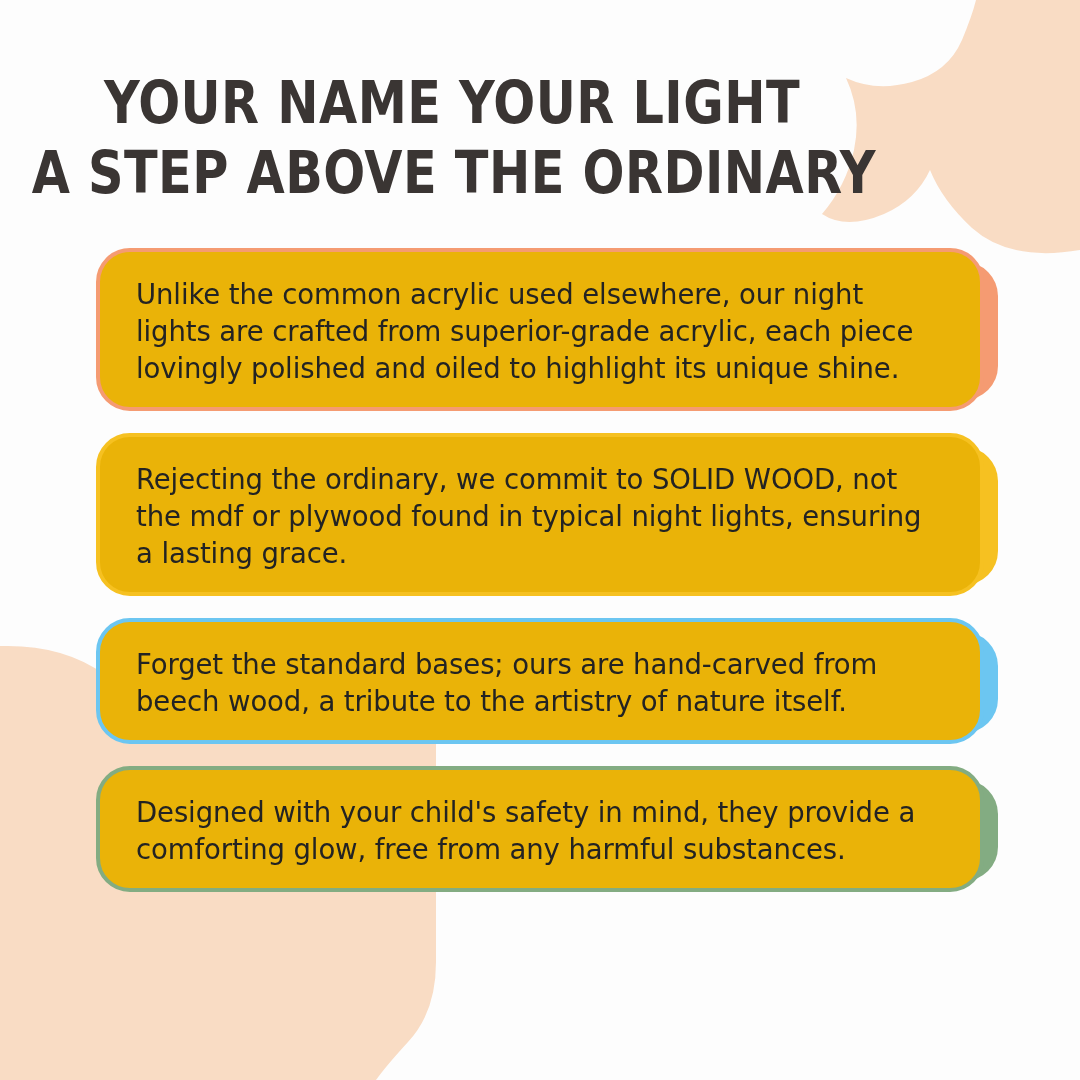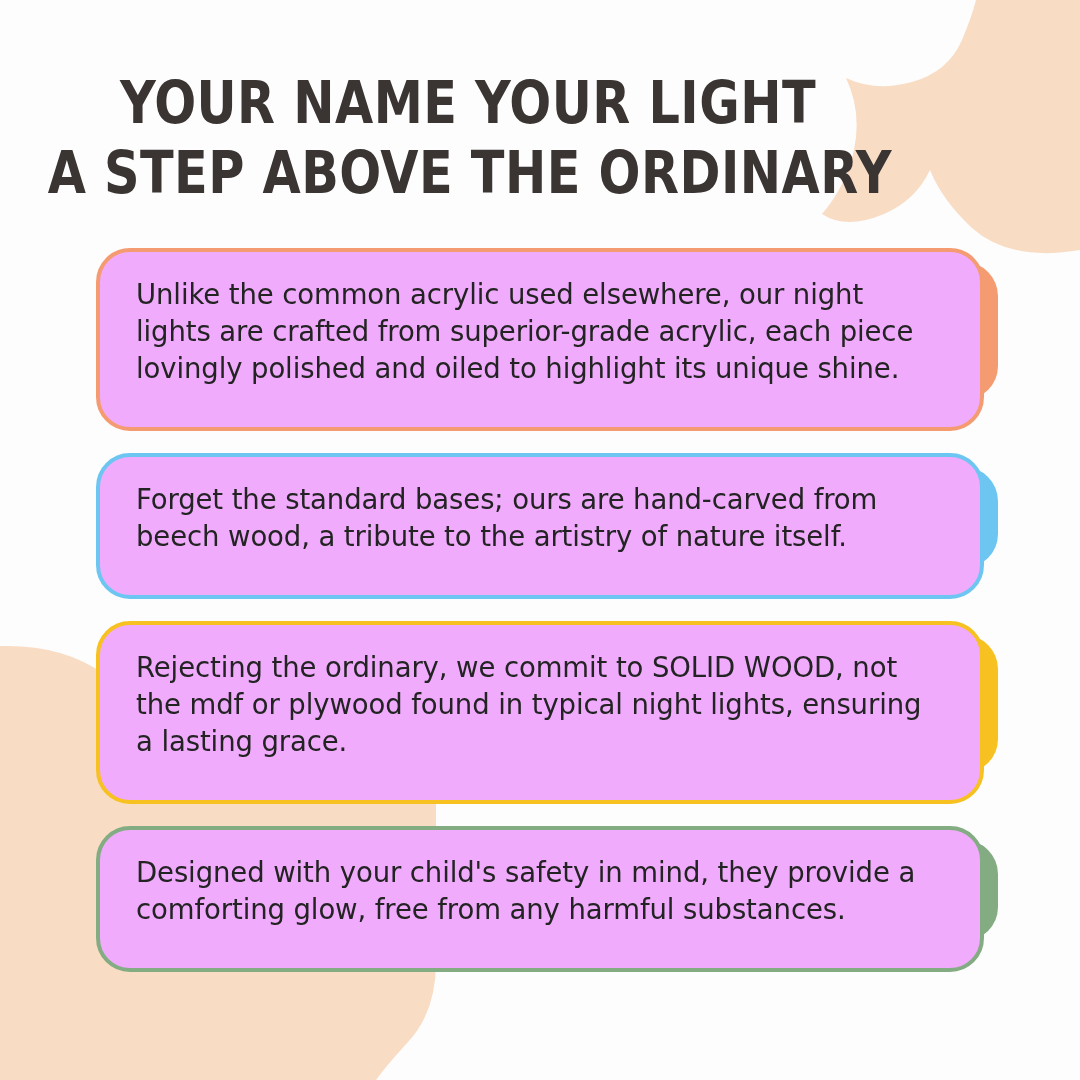--- a/index.html
+++ b/index.html
@@ -25,21 +25,21 @@
     position: absolute;
     inset: 0;
     width: 1080px;
     height: 1080px;
     pointer-events: none;
   }
 
   
   .headline {
     position: absolute;
-    left: 16px;
+    left: 0;
     top: 68px;
     width: 904px;
     text-align: center;
     z-index: 5;
   }
   .headline-line {
     display: block;
     color: #3A3533;
     font-family: "Liberation Sans Narrow", "DejaVu Sans Condensed", "Liberation Sans", sans-serif;
     font-weight: 700;
@@ -74,25 +74,25 @@
     height: 100%;
     border-radius: 34px;
     z-index: 1;
   }
 
   .card {
     position: relative;
     z-index: 2;
     box-sizing: border-box;
     width: 888px;
-    background: #f0abfc;
+    background: #eab308;
     border-style: solid;
     border-width: 4px;
     border-radius: 34px;
-    padding: 24px 34px 40px 36px;
+    padding: 24px 34px 20px 36px;
   }
 
   .card-text {
     margin: 0;
     color: #232323;
     font-family: "DejaVu Sans", "Liberation Sans", sans-serif;
     font-size: 27.5px;
     line-height: 37px;
     letter-spacing: -0.1px;
     font-weight: 400;
@@ -123,31 +123,31 @@
 
   <div class="cards">
 
     <div class="card-wrap h3">
       <div class="card-shadow" style="background: rgb(245, 155, 114);"></div>
       <div class="card" style="border-color: rgb(245, 155, 114);">
         <p class="card-text">Unlike the common acrylic used elsewhere, our night lights are crafted from superior-grade acrylic, each piece lovingly polished and oiled to highlight its unique shine.</p>
       </div>
     </div>
 
+    <div class="card-wrap h3">
+      <div class="card-shadow" style="background: rgb(246, 193, 33);"></div>
+      <div class="card" style="border-color: rgb(246, 193, 33);">
+        <p class="card-text">Rejecting the ordinary, we commit to SOLID WOOD, not the mdf or plywood found in typical night lights, ensuring a lasting grace.</p>
+      </div>
+    </div>
+
     <div class="card-wrap h2">
       <div class="card-shadow" style="background: rgb(108, 198, 241);"></div>
       <div class="card" style="border-color: rgb(108, 198, 241);">
         <p class="card-text">Forget the standard bases; ours are hand-carved from beech wood, a tribute to the artistry of nature itself.</p>
-      </div>
-    </div>
-
-    <div class="card-wrap h3">
-      <div class="card-shadow" style="background: rgb(246, 193, 33);"></div>
-      <div class="card" style="border-color: rgb(246, 193, 33);">
-        <p class="card-text">Rejecting the ordinary, we commit to SOLID WOOD, not the mdf or plywood found in typical night lights, ensuring a lasting grace.</p>
       </div>
     </div>
 
 
     <div class="card-wrap h2">
       <div class="card-shadow" style="background: rgb(131, 172, 130);"></div>
       <div class="card" style="border-color: rgb(131, 172, 130);">
         <p class="card-text">Designed with your child's safety in mind, they provide a comforting glow, free from any harmful substances.</p>
       </div>
     </div>

